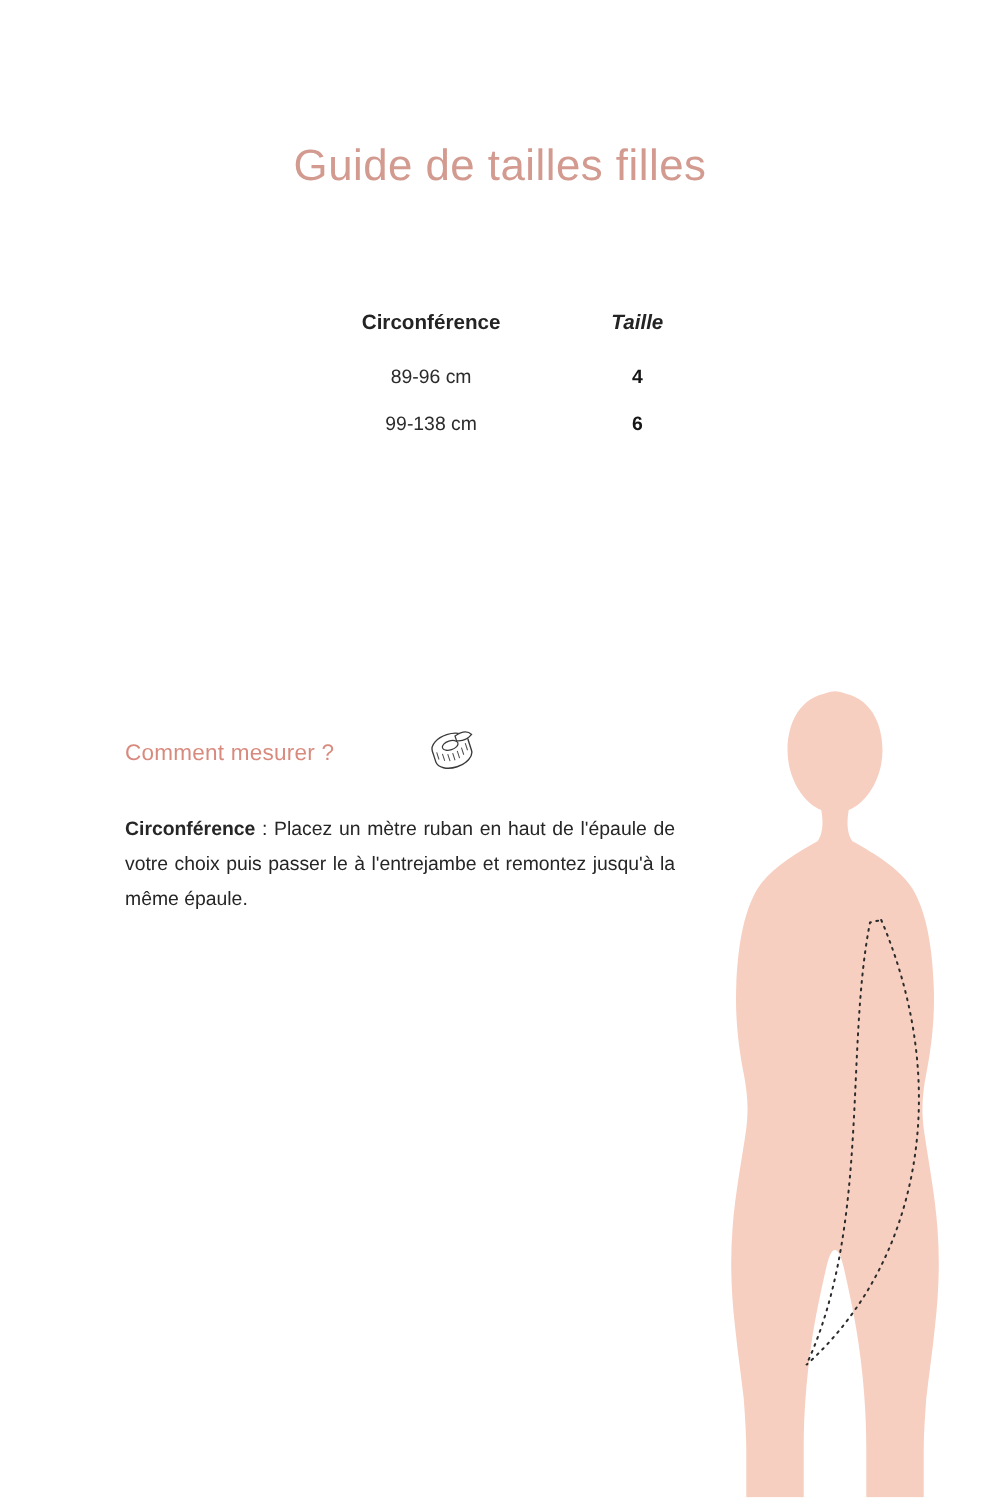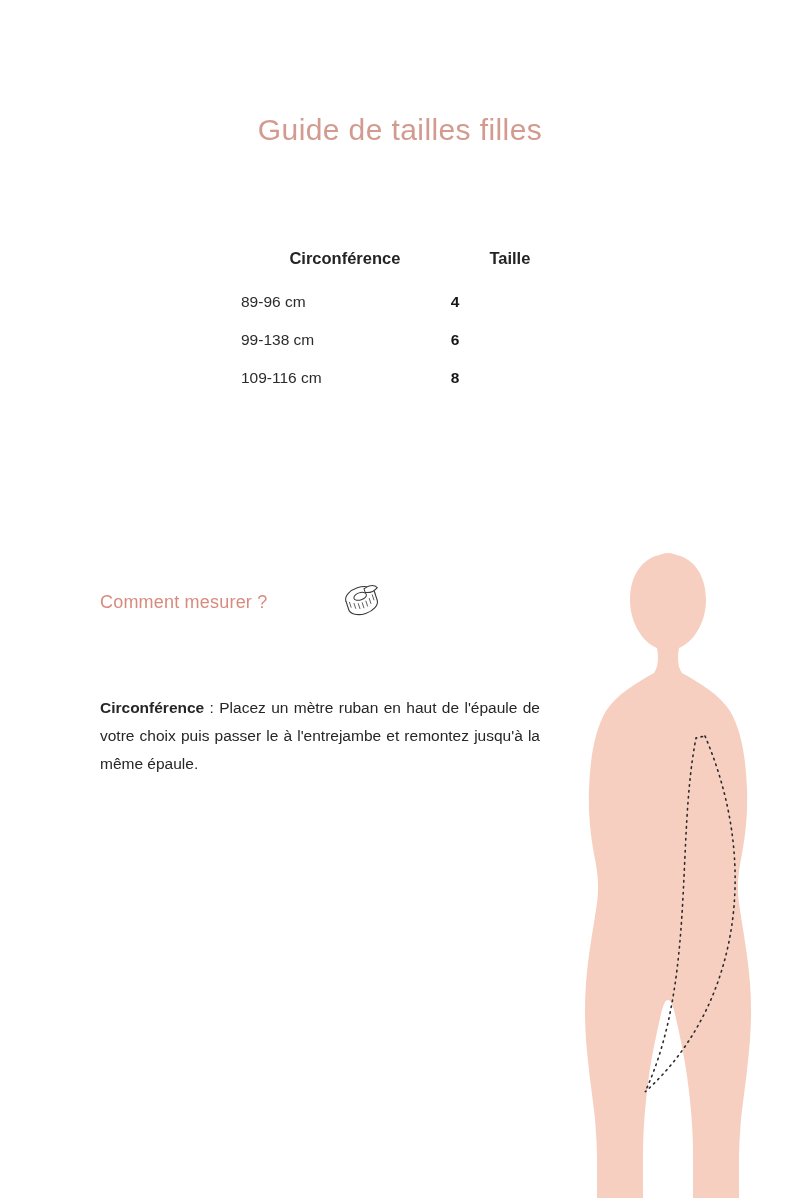--- a/index.html
+++ b/index.html
@@ -16,21 +16,21 @@
     color: #2e2e2e;
   }
 
   
   .page-title {
     position: absolute;
     top: 113px;
     left: 0;
     width: 800px;
     text-align: center;
-    font-size: 30px;
+    font-size: 35px;
     font-weight: 400;
     letter-spacing: 0.4px;
     color: #d39a90;
   }
 
   
   .size-table {
     position: absolute;
     top: 248px;
     left: 240px;
@@ -38,24 +38,24 @@
     border-collapse: collapse;
   }
   .size-table th {
     font-size: 16.5px;
     font-weight: bold;
     color: #242424;
     padding-bottom: 24px;
     text-align: center;
   }
   .size-table th.col-circ { width: 210px; }
-  .size-table th.col-size { width: 120px; }
+  .size-table th.col-size { width: 120px; font-style: italic; }
   .size-table td {
     font-size: 15.5px;
-    text-align: left;
+    text-align: center;
     padding-bottom: 19px;
     color: #2b2b2b;
   }
   .size-table td.size-val {
     font-weight: bold;
     color: #161616;
     font-size: 15.5px;
   }
 
   
@@ -77,21 +77,20 @@
 
   .howto-body {
     position: absolute;
     top: 650px;
     left: 100px;
     width: 440px;
     font-size: 15.5px;
     line-height: 28px;
     text-align: justify;
     color: #262626;
-    margin-top: 44px;
   }
   .howto-body b { font-weight: bold; }
 
   
   .figure-wrap {
     position: absolute;
     top: 540px;
     left: 500px;
     width: 300px;
     height: 658px;
@@ -110,24 +109,20 @@
     </tr>
   </thead>
   <tbody>
     <tr>
       <td>89-96 cm</td>
       <td class="size-val">4</td>
     </tr>
     <tr>
       <td>99-138 cm</td>
       <td class="size-val">6</td>
-    </tr>
-    <tr>
-      <td>109-116 cm</td>
-      <td class="size-val">8</td>
     </tr>
   </tbody>
 </table>
 
 <div class="howto-heading">Comment mesurer ?</div>
 
 <svg class="tape-icon" viewBox="0 0 48 48">
   <g transform="rotate(-18 24 24)">
     <ellipse cx="24" cy="18" rx="15" ry="9" fill="#ffffff" stroke="#3a3a3a" stroke-width="1.1"></ellipse>
     <path d="M9 18 L9 27 A15 9 0 0 0 39 27 L39 18" fill="#ffffff" stroke="#3a3a3a" stroke-width="1.1"></path>

